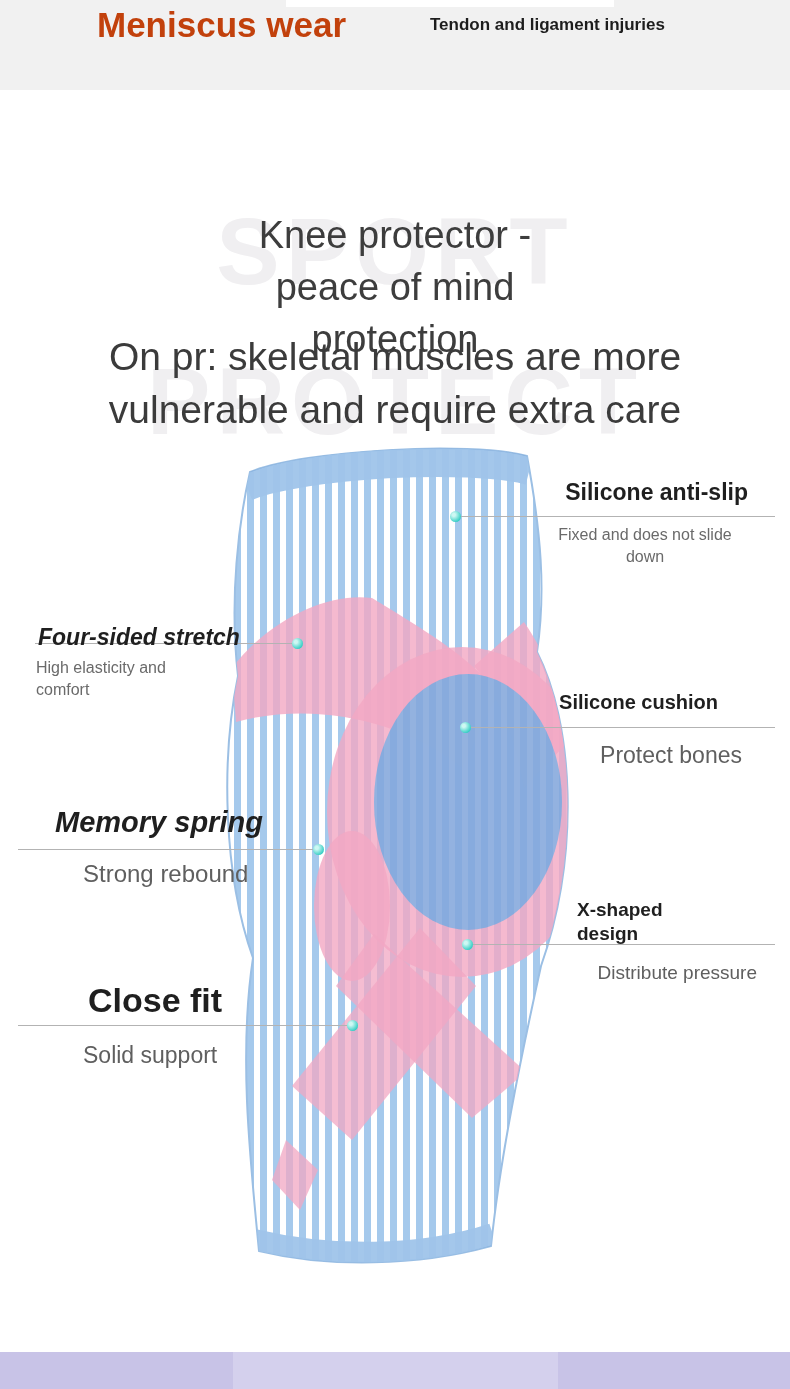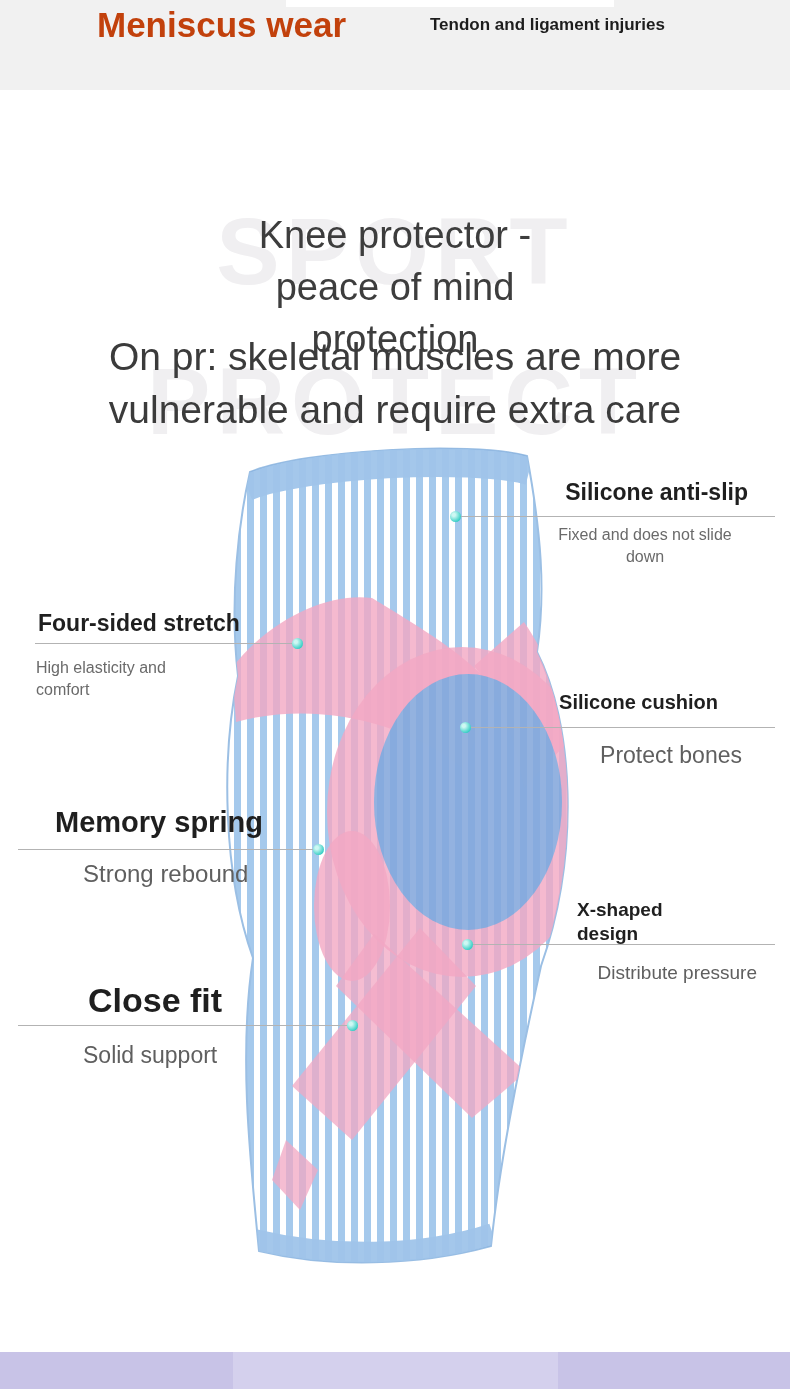--- a/index.html
+++ b/index.html
@@ -46,31 +46,31 @@
     position: absolute; width: 11px; height: 11px; border-radius: 50%;
     background: radial-gradient(circle at 35% 35%, #cdf8f3 15%, #31cdc3 75%);
     z-index: 7;
   }
 
   .c1-title { right: 42px; top: 479px; font-size: 23px; }
   .c1-line  { left: 455px; top: 516px; width: 320px; }
   .c1-dot   { left: 450px; top: 511px; }
   .c1-sub   { left: 545px; top: 524px; width: 200px; text-align: center; font-size: 16px; line-height: 22px; color: #6a6a6a; }
 
-  .c2-title { left: 38px; top: 610px; font-size: 23px; }
+  .c2-title { left: 38px; top: 624px; font-size: 23px; font-style: italic; }
   .c2-line  { left: 35px; top: 643px; width: 262px; }
   .c2-dot   { left: 292px; top: 638px; }
   .c2-sub   { left: 36px; top: 657px; width: 170px; font-size: 16px; line-height: 22px; color: #6a6a6a; }
 
   .c3-title { right: 72px; top: 691px; font-size: 20px; }
   .c3-line  { left: 465px; top: 727px; width: 310px; }
   .c3-dot   { left: 460px; top: 722px; }
   .c3-sub   { right: 48px; top: 742px; font-size: 23px; }
 
-  .c4-title { left: 55px; top: 806px; font-size: 29px; }
+  .c4-title { left: 55px; top: 806px; font-size: 29px; font-style: italic; }
   .c4-line  { left: 18px; top: 849px; width: 300px; }
   .c4-dot   { left: 313px; top: 844px; }
   .c4-sub   { left: 83px; top: 860px; font-size: 24px; }
 
   .c5-title { right: 93px; top: 898px; width: 120px; text-align: left; font-size: 19px; line-height: 24px; }
   .c5-line  { left: 467px; top: 944px; width: 308px; }
   .c5-dot   { left: 462px; top: 939px; }
   .c5-sub   { right: 33px; top: 962px; font-size: 19px; margin-left: 28px; }
 
   .c6-title { left: 88px; top: 981px; font-size: 34px; }

